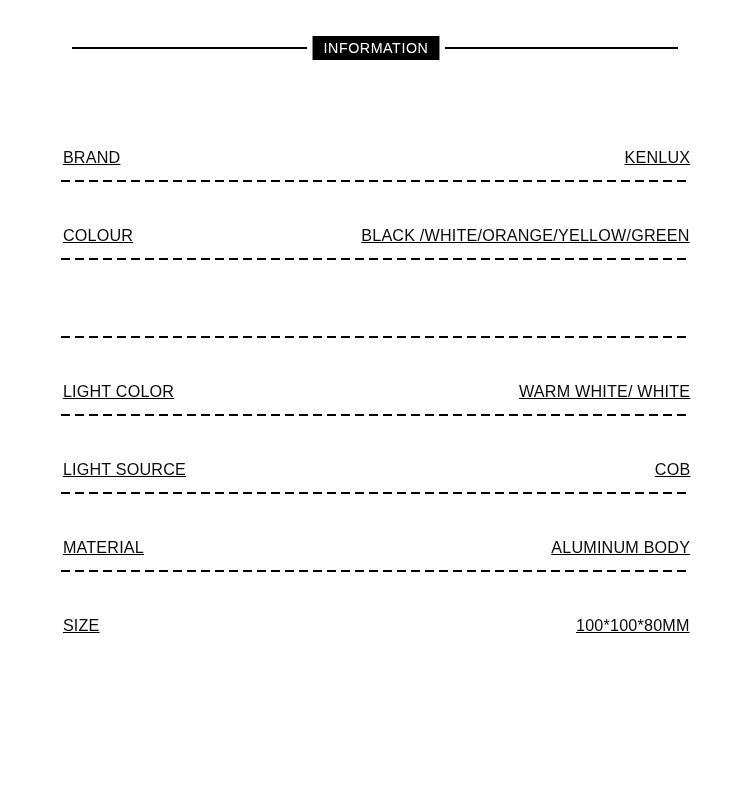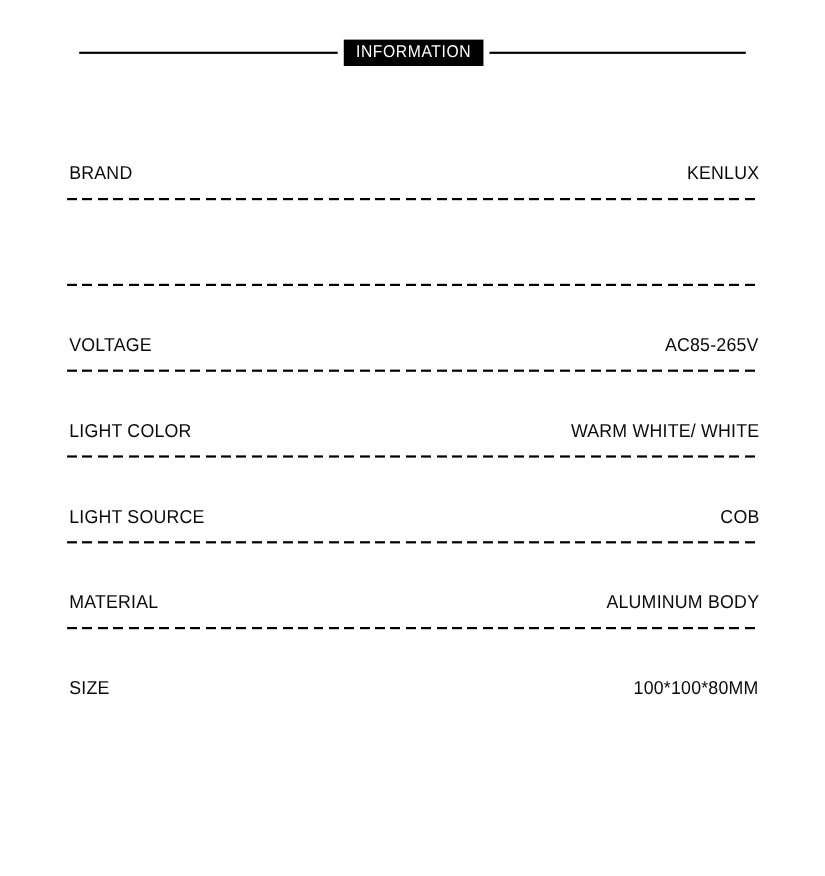--- a/index.html
+++ b/index.html
@@ -78,20 +78,21 @@
   }
 
   .spec-row-inner {
     position: absolute;
     left: 0;
     right: 0;
     bottom: 14px;
     display: flex;
     align-items: baseline;
     justify-content: space-between;
+    text-decoration: underline;
   }
 
   .spec-label,
   .spec-value {
     font-size: 17px;
     line-height: 20px;
     color: #0a0a0a;
     white-space: nowrap;
     letter-spacing: 0.2px;
     transform: scaleX(0.95);
@@ -139,29 +140,29 @@
     <div class="spec-row">
       <div class="spec-row-inner">
         <span class="spec-label">BRAND</span>
         <span class="spec-value">KENLUX</span>
       </div>
       <div class="spec-divider"></div>
     </div>
 
 
     <div class="spec-row">
+      <div class="spec-row-inner">
+        <span class="spec-label">COLOUR</span>
+        <span class="spec-value">BLACK /WHITE/ORANGE/YELLOW/GREEN</span>
+      </div>
       <div class="spec-divider"></div>
     </div>
 
 
     <div class="spec-row">
-      <div class="spec-row-inner">
-        <span class="spec-label">VOLTAGE</span>
-        <span class="spec-value">AC85-265V</span>
-      </div>
       <div class="spec-divider"></div>
     </div>
 
     <div class="spec-row">
       <div class="spec-row-inner">
         <span class="spec-label">LIGHT COLOR</span>
         <span class="spec-value">WARM WHITE/ WHITE</span>
       </div>
       <div class="spec-divider"></div>
     </div>

